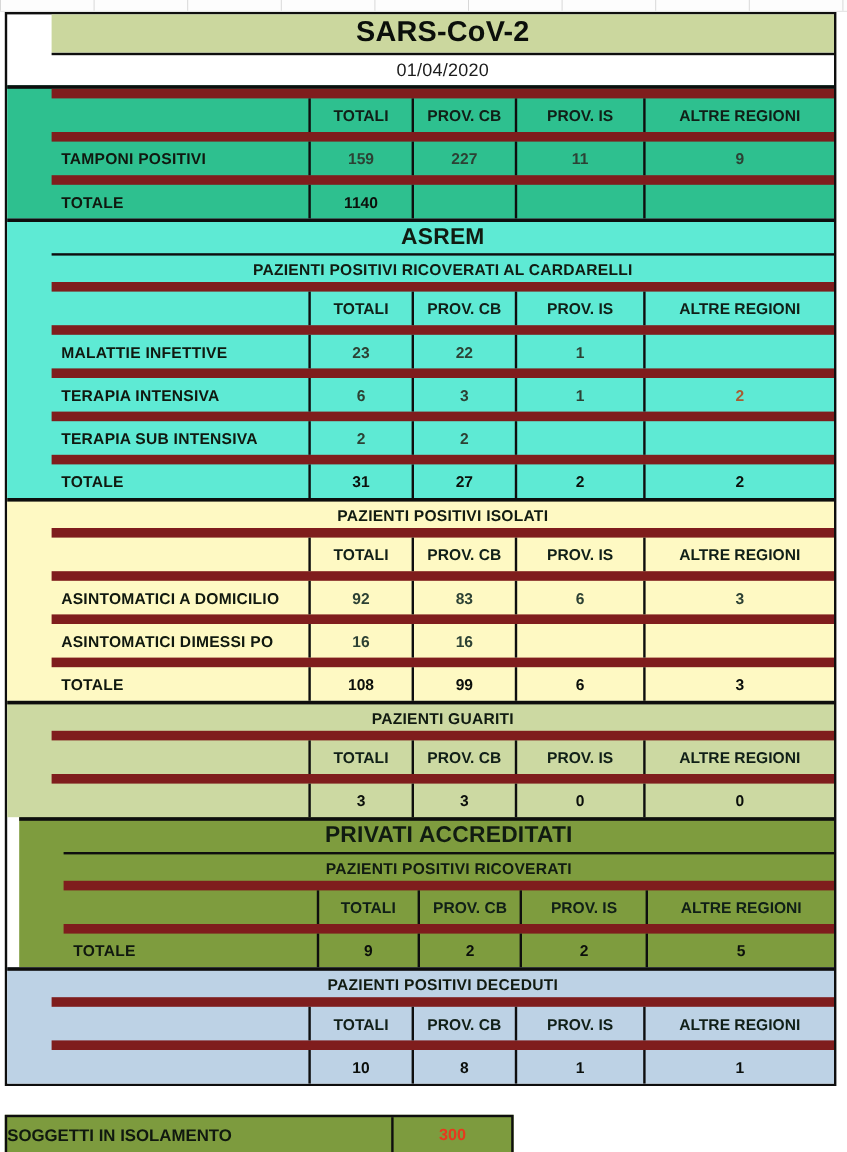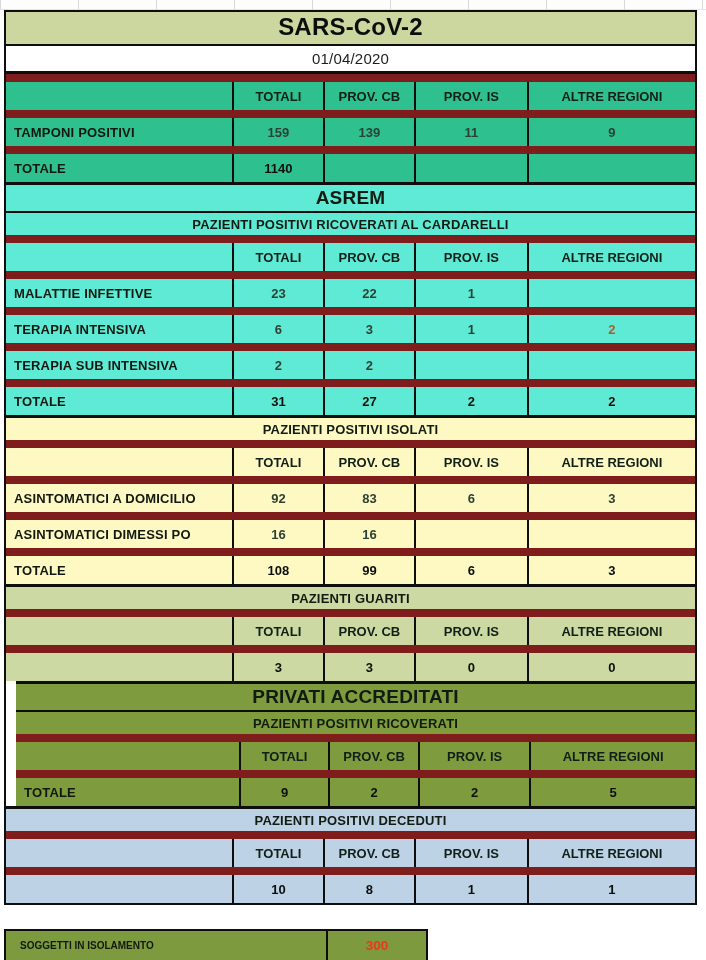--- a/index.html
+++ b/index.html
@@ -12,21 +12,21 @@
     height:9px;background:#fdfdfd;
     background-image:
       linear-gradient(90deg,#d8d8d8 1px,transparent 1px);
     background-size:78px 9px;
     border-bottom:1px solid #e6e6e6;
   }
   .sheet{
     margin:0 9px 0 4px;
     border:2px solid #0e0e0e;
   }
-  .section{border-top:3px solid #0e0e0e;}
+  .section{border-top:3px solid #0e0e0e;padding-left:37px;}
   .section:first-child{border-top:none;}
 
   .band{
     text-align:center;font-weight:700;font-size:13px;
     color:#111b11;padding:4px 0 3px 0;letter-spacing:.2px;
   }
   .title-band{
     background:#cbd79e;font-size:24px;padding:1px 0 3px 0;color:#0b0f0b;
   }
   .date-band{
@@ -59,21 +59,21 @@
   .row.head .cell.num{font-weight:700;color:#101f17;font-size:13px;}
 
   .bottom-table{
     margin:24px 0 0 4px;width:420px;
     border:2px solid #0e0e0e;background:#7d9b3e;
   }
   .bottom-row{display:flex;border-top:2px solid #0e0e0e;}
   .bottom-row:first-child{border-top:none;}
   .bottom-label{
     flex:1;box-sizing:border-box;min-height:29px;display:flex;align-items:center;
-    padding-left:14px;font-weight:700;font-size:10px;color:#10180f;
+    font-weight:700;font-size:14px;color:#10180f;
   }
   .bottom-value{
     width:98px;border-left:2px solid #0e0e0e;display:flex;
     align-items:center;justify-content:center;
     font-weight:700;font-size:13.5px;color:#e8391d;
   }
 </style>
 </head>
 <body>
 
@@ -91,21 +91,21 @@
       <div class="cell c0 label"></div>
       <div class="cell c1 num">TOTALI</div>
       <div class="cell c2 num">PROV. CB</div>
       <div class="cell c3 num">PROV. IS</div>
       <div class="cell c4 num">ALTRE REGIONI</div>
     </div>
     <div>
         <div class="row">
           <div class="cell c0 label">TAMPONI POSITIVI</div>
           <div class="cell c1 num">159</div>
-          <div class="cell c2 num">139</div>
+          <div class="cell c2 num">227</div>
           <div class="cell c3 num">11</div>
           <div class="cell c4 num">9</div>
         </div>
         <div class="row bold">
           <div class="cell c0 label">TOTALE</div>
           <div class="cell c1 num">1140</div>
           <div class="cell c2 num"></div>
           <div class="cell c3 num"></div>
           <div class="cell c4 num"></div>
         </div>

